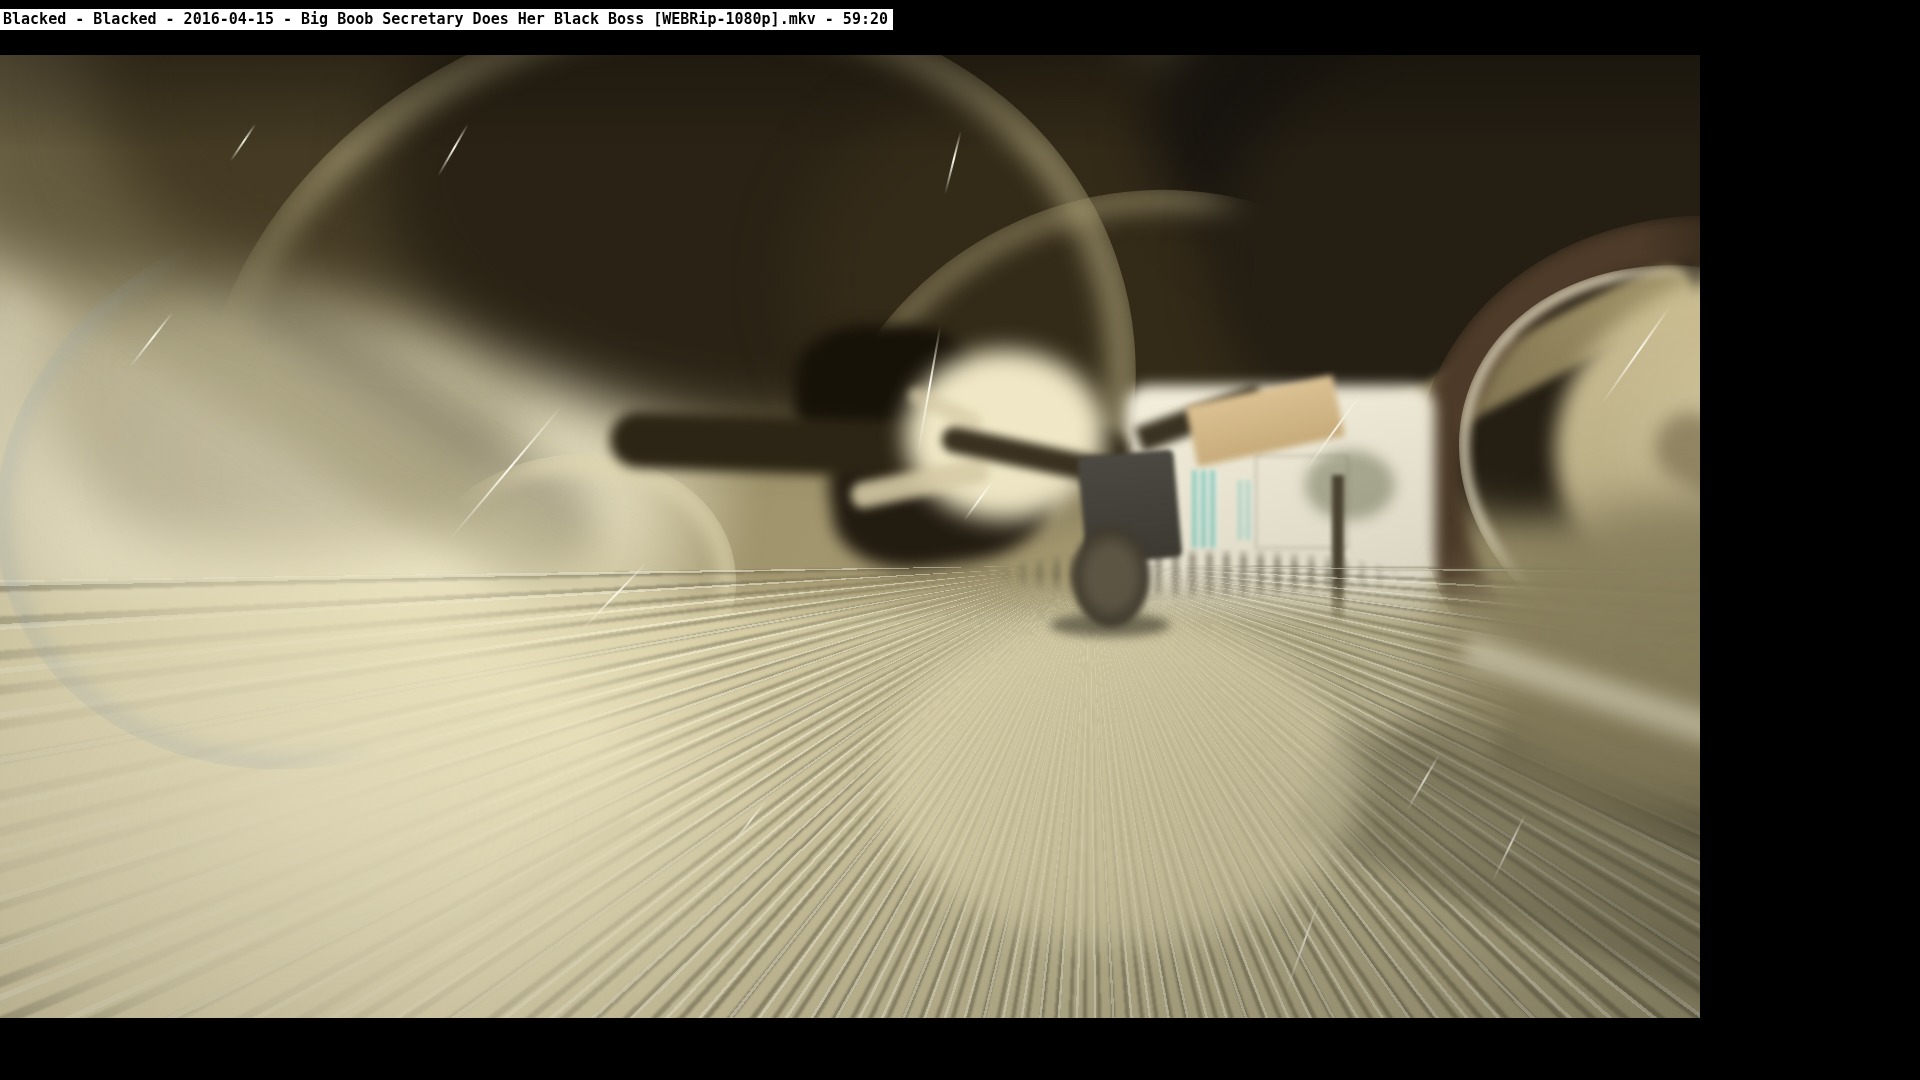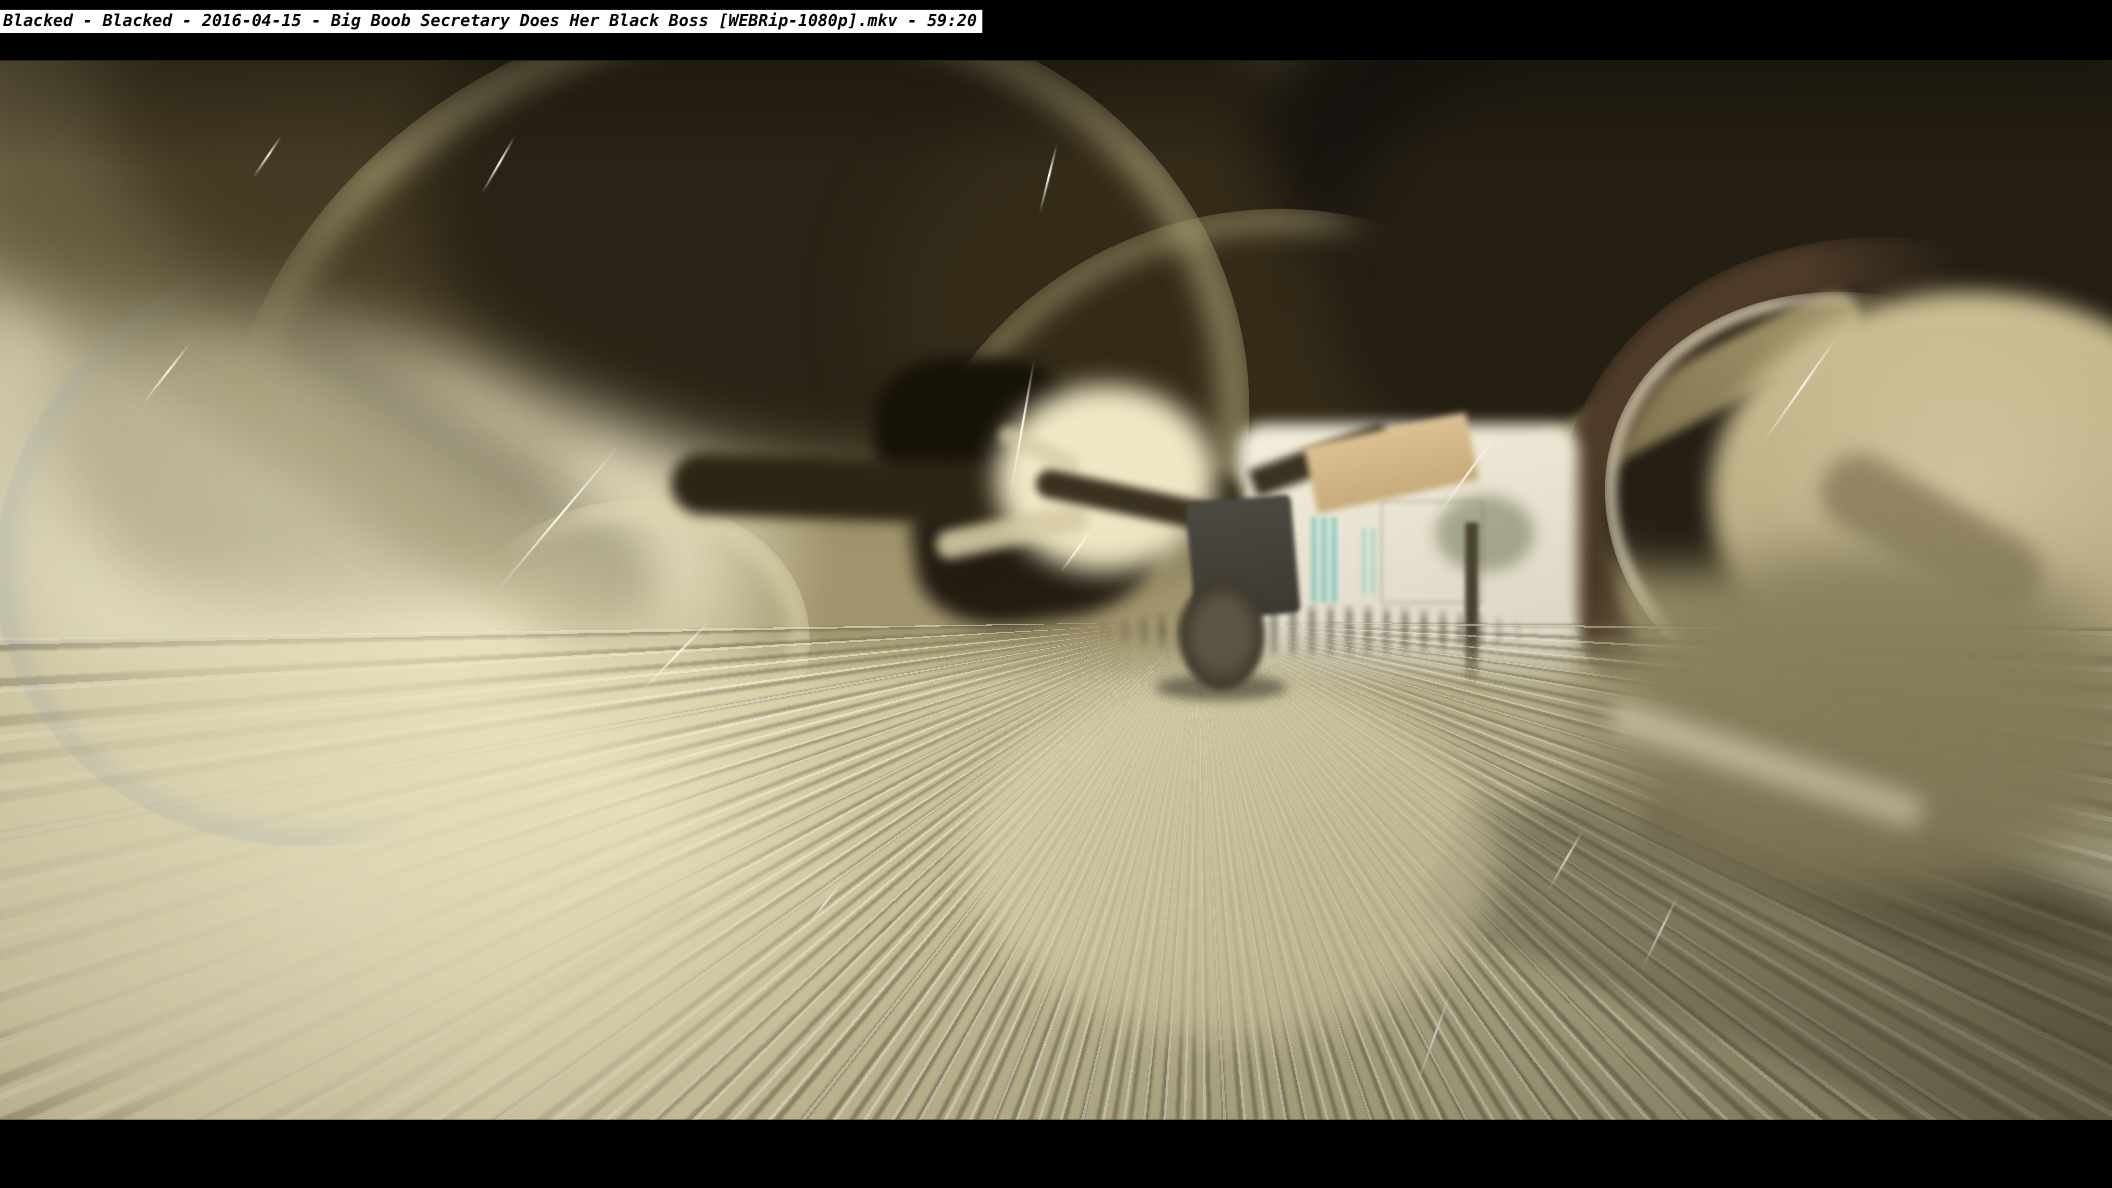--- a/index.html
+++ b/index.html
@@ -1,17 +1,17 @@
 <!DOCTYPE html>
 <html style="--letterbox: #000000; --title-bg: #ffffff; --title-fg: #000000; --base-olive: #8f8460; --base-olive-2: #b2a77e; --smoke-light: #c4bb94; --underbody-dark: #2a2315; --underbody-darker: #171208; --rim-highlight: #b0a67c; --strut-olive: #8d8059; --rim-maroon: #4e3b29; --wheel-cream: #dcd0a8; --street-white: #f2edda; --awning-tan: #dec394; --teal-accent: #8fd2c4; --crowd-gray: #585240; --flap-gray: #4d4a43; --road-cream: #d9d0a8; --road-dark: #a9a37f; --streak-olive: #5e5842; --bloom-cream: #f6f0d8; --spark-white: #fffdf0;"><head>
 <meta charset="utf-8">
 <style>
   html,body{margin:0;padding:0;background:#000;}
-  .stage{position:relative;width:1920px;height:1080px;background:var(--letterbox,#000);overflow:hidden;
-         font-family:"DejaVu Sans Mono","Liberation Mono",monospace;font-style:italic;}
+  .stage{position:relative;width:1700px;height:1080px;background:var(--letterbox,#000);overflow:hidden;
+         font-family:"DejaVu Sans Mono","Liberation Mono",monospace;}
   
   .titlebar{position:absolute;left:0;top:0;width:100%;height:55px;background:var(--letterbox,#000);z-index:50;}
   .title-label{position:absolute;left:0;top:9px;height:21px;line-height:21px;background:var(--title-bg,#fff);
                color:var(--title-fg,#000);font-size:15px;font-weight:bold;white-space:nowrap;padding:0 5px 0 3px;}
   
   .video{position:absolute;left:0;top:55px;width:1920px;height:963px;overflow:hidden;background:var(--base-olive,#8f8460);}
   .ly{position:absolute;}
   .base{inset:0;background:linear-gradient(115deg,#8f8460 0%,#9a8f68 30%,#a79b72 55%,#b2a77e 100%);}
   
   .bloom-main{left:-335px;top:-130px;width:1250px;height:1100px;border-radius:50%;filter:blur(12px);

